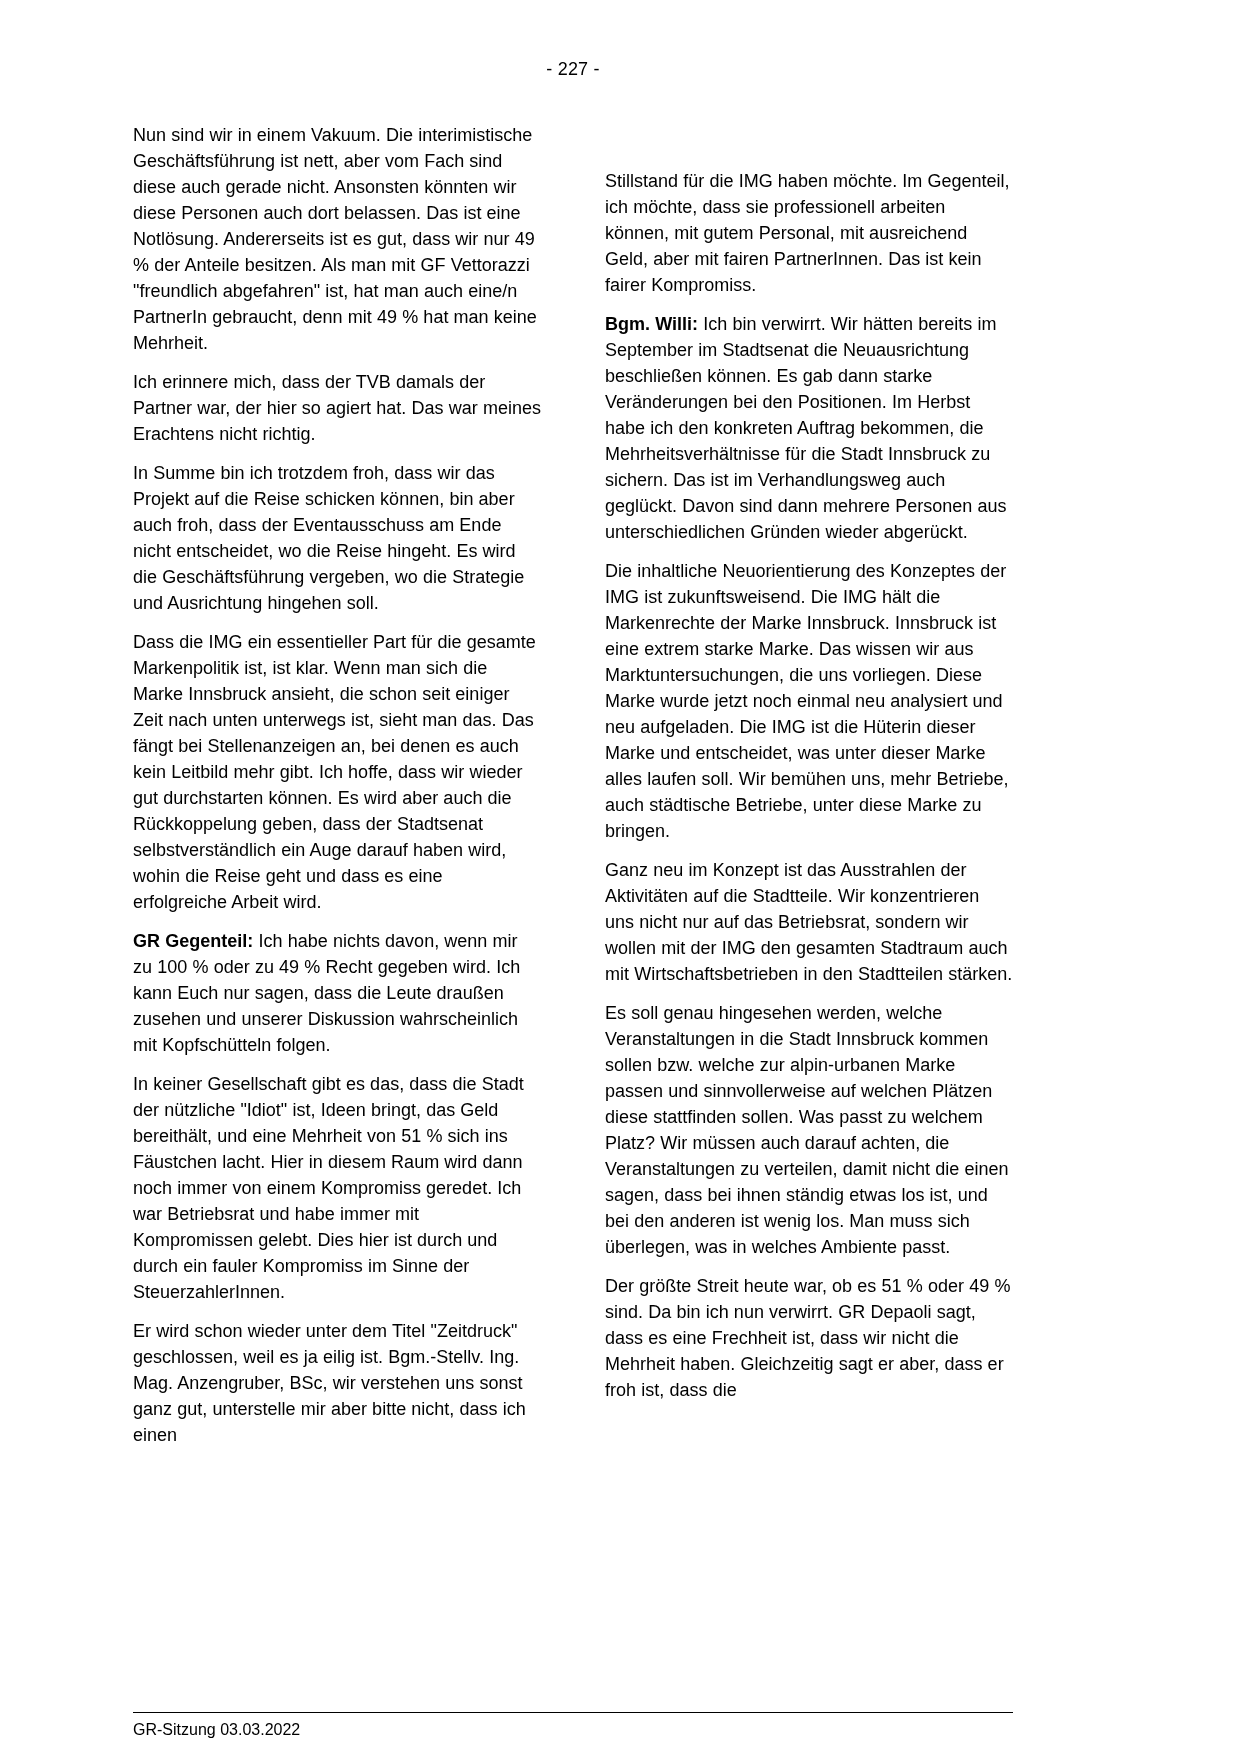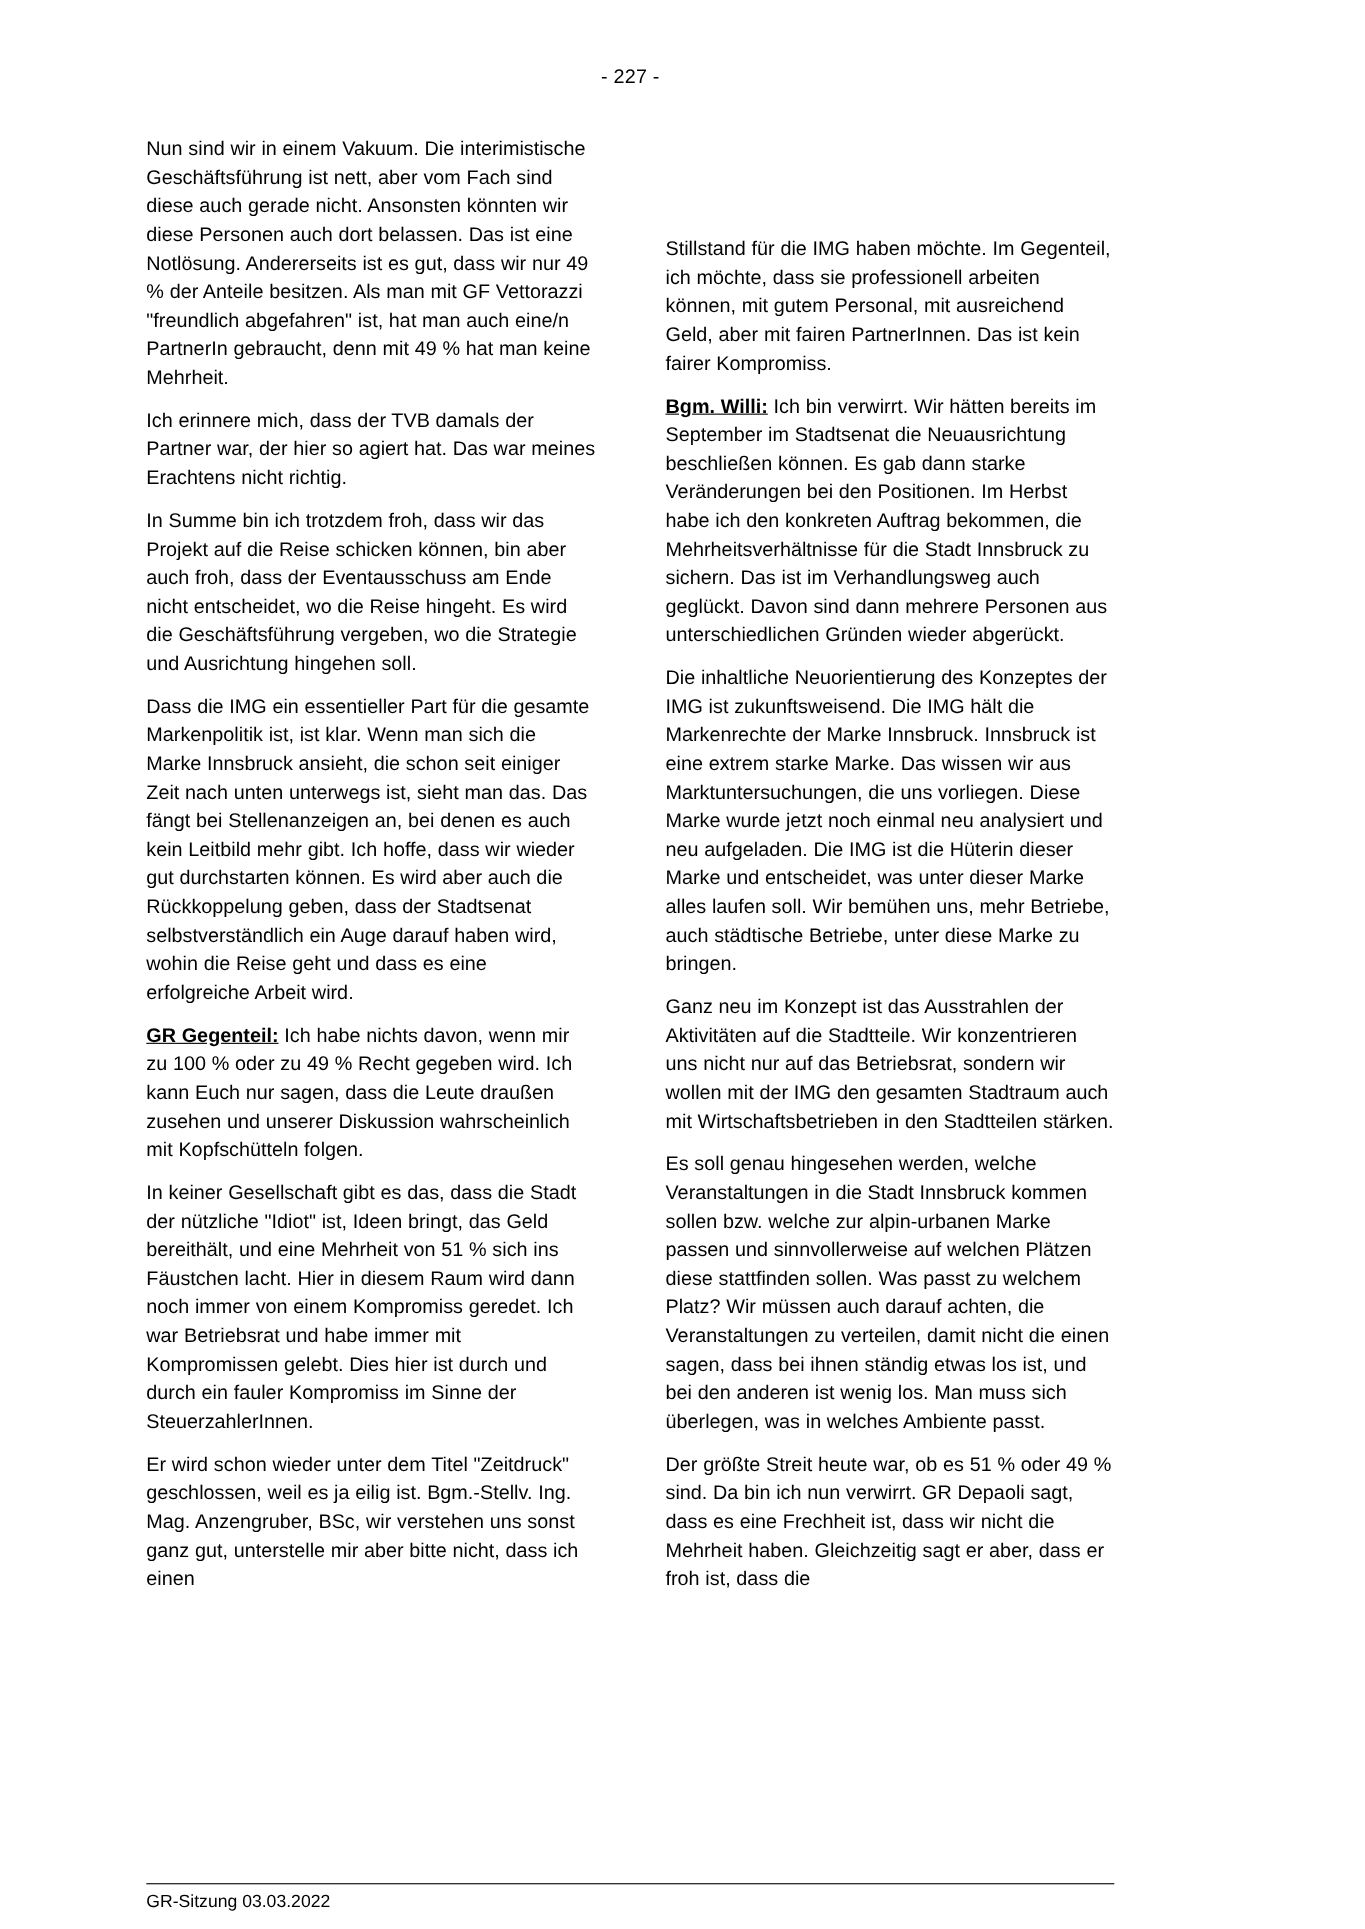--- a/index.html
+++ b/index.html
@@ -26,38 +26,37 @@
     text-align: center;
     font-size: 18px;
     line-height: 22px;
     margin-bottom: 42px;
     letter-spacing: 0.2px;
   }
   .content {
     display: flex;
     flex-direction: row;
     gap: 64px;
-    align-items: flex-end;
+    align-items: center;
   }
   .column {
     width: 408px;
     flex: 0 0 408px;
   }
   .para {
     font-size: 18px;
     line-height: 26px;
     margin: 0 0 13px 0;
     text-align: left;
     hyphens: auto;
     -webkit-hyphens: auto;
     word-spacing: 0.2px;
   }
   .para b {
     font-weight: bold;
-    text-decoration: underline;
   }
   .footer {
     position: absolute;
     left: 133px;
     right: 228px;
     top: 1712px;
   }
   .footer-rule {
     border-top: 1.5px solid #000000;
     height: 0;

